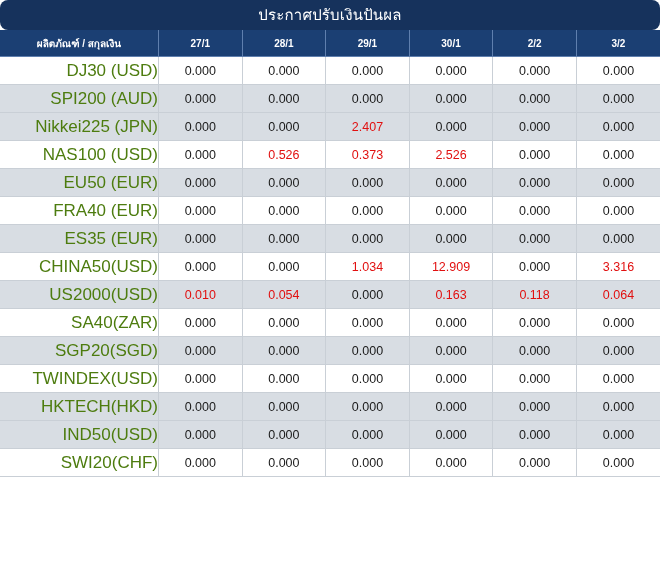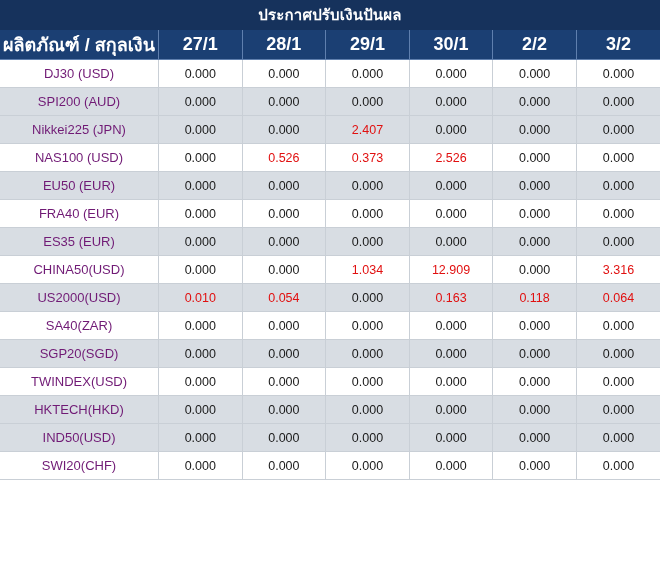--- a/index.html
+++ b/index.html
@@ -14,34 +14,35 @@
     overflow: hidden;
   }
   .wrap {
     width: 660px;
   }
   .title-bar {
     background: #16325c;
     color: #ffffff;
     text-align: center;
     font-size: 15px;
-    font-weight: bold;
+    font-weight: normal;
     height: 30px;
     line-height: 30px;
     letter-spacing: 0.2px;
+    border-radius: 8px;
   }
   table {
     border-collapse: collapse;
     width: 660px;
     table-layout: fixed;
   }
   th {
     background: #1b3f73;
     color: #ffffff;
-    font-size: 18px;
+    font-size: 10px;
     font-weight: bold;
     height: 26px;
     border-right: 1px solid #5f7fae;
     border-bottom: 1px solid #5f7fae;
     text-align: center;
     padding: 0;
   }
   th:last-child { border-right: none; }
   th.first-col {
     width: 158px;
@@ -52,23 +53,24 @@
     text-align: center;
     border-right: 1px solid #c9cfd6;
     border-bottom: 1px solid #c9cfd6;
     color: #1a1a1a;
     padding: 0;
     white-space: nowrap;
     overflow: hidden;
   }
   td:last-child { border-right: none; }
   td.label {
-    font-size: 13px;
-    color: #701a75;
+    font-size: 17px;
+    color: #4d7c0f;
     border-left: none;
+    text-align: right;
   }
   tr.odd td {
     background: #ffffff;
   }
   tr.even td {
     background: #d8dde3;
   }
   td.pos {
     color: #e11010;
   }

